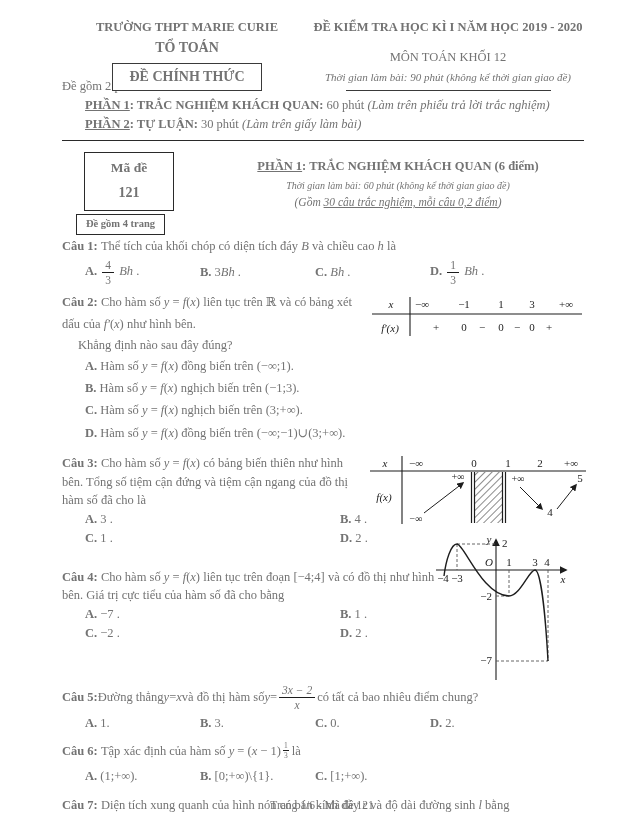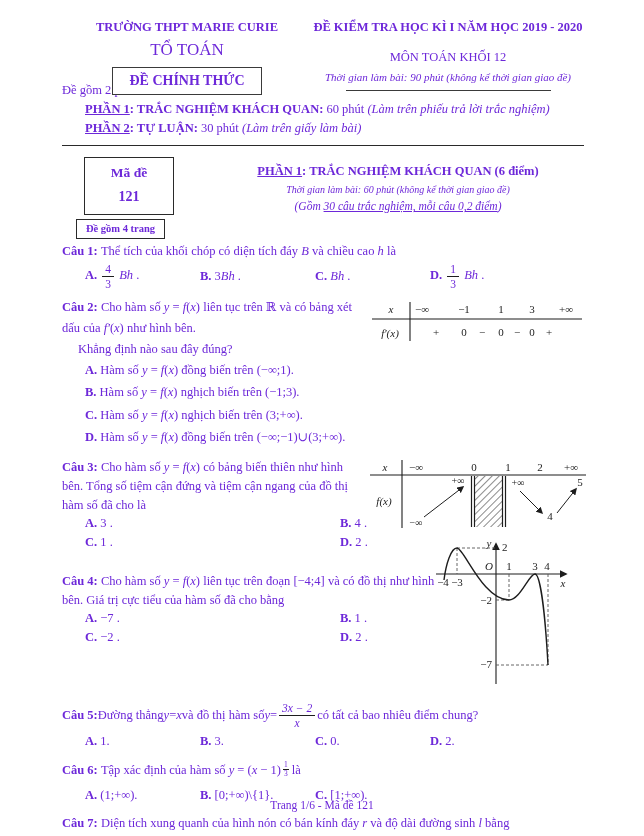--- a/index.html
+++ b/index.html
@@ -1,27 +1,27 @@
 <!DOCTYPE html>
 <html><head>
 <meta charset="utf-8">
 <style>
   html,body{margin:0;padding:0;background:#ffffff;}
   .page{position:relative;width:644px;height:836px;background:#ffffff;overflow:hidden;
-        font-family:"Liberation Serif","DejaVu Serif",serif;color:#6d28d9;font-size:12.5px;line-height:1.5;}
+        font-family:"Liberation Serif","DejaVu Serif",serif;color:#737373;font-size:12.5px;line-height:1.5;}
   .content{position:absolute;left:62px;right:60px;top:18px;}
   .b{font-weight:bold;}
   .i{font-style:italic;}
   .u{text-decoration:underline;}
   .it{font-style:italic;}
   
   .hdr{display:flex;}
   .hdr-left{width:250px;text-align:center;}
   .school{font-weight:bold;font-size:12.5px;}
-  .dept{font-weight:normal;font-size:17px;}
+  .dept{font-weight:bold;font-size:14px;}
   .stamp-box{display:inline-block;border:1.4px solid #3a3a3a;padding:2px 16px 3px;font-weight:bold;font-size:14px;margin-top:5px;background:#fff;position:relative;z-index:2;}
   .hdr-right{flex:1;text-align:center;}
   .extitle{font-weight:bold;font-size:12.5px;}
   .subject{font-weight:normal;font-size:12.5px;margin-top:11px;}
   .duration{font-style:italic;font-size:11px;margin-top:2px;}
   .dur-rule{width:205px;border-top:1.2px solid #3a3a3a;margin:5px auto 0;}
   .parts-intro{margin-top:-14px;position:relative;z-index:1;}
   .part-line{margin-left:23px;}
   .thick-rule{border-top:1.7px solid #2a2a2a;margin-top:7px;}
   
@@ -225,21 +225,21 @@
         <text x="119" y="34" text-anchor="middle">4</text>
       </svg>
       <div class="grid2">
         <div><span class="b">A. </span><span>−7 .</span></div>
         <div><span class="b">B. </span><span>1 .</span></div>
         <div><span class="b">C. </span><span>−2 .</span></div>
         <div><span class="b">D. </span><span>2 .</span></div>
       </div>
     </div>
 
-    <div class="q" style="margin-top:20px;">
+    <div class="q" style="margin-top:6px;">
       <div class="qtext" style="height:32px;display:flex;align-items:center;flex-wrap:wrap;">
           <span class="b">Câu 5: </span>
           <span>Đường thẳng </span>
           <span class="i">y</span>
           <span> = </span>
           <span class="i">x</span>
           <span> và đồ thị hàm số </span>
           <span class="i">y</span>
           <span> = </span>
           <span class="frac i">

